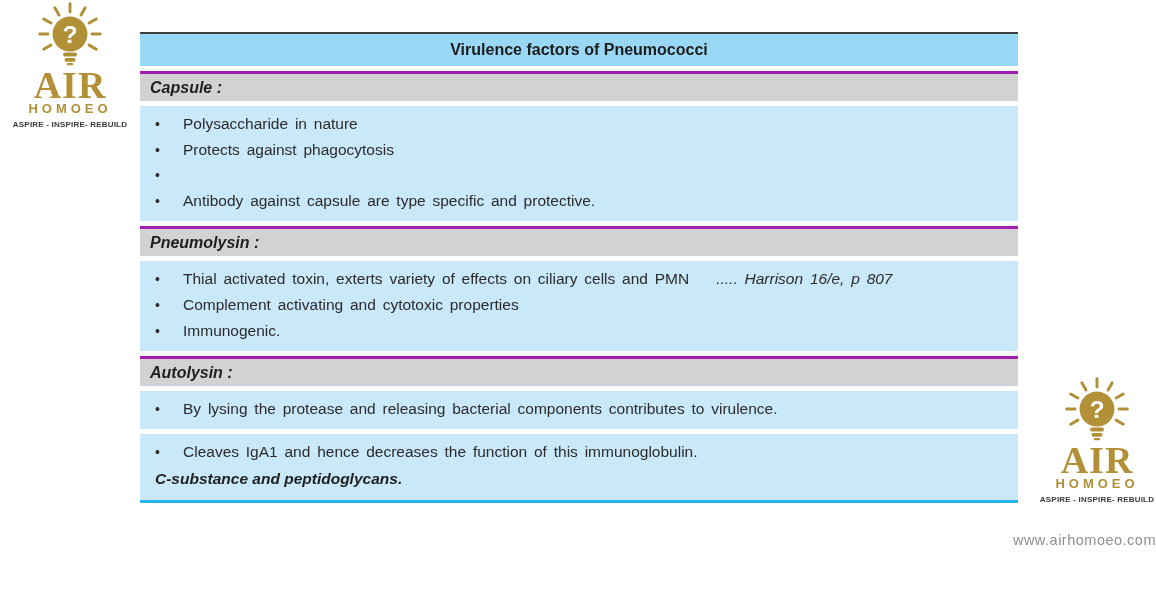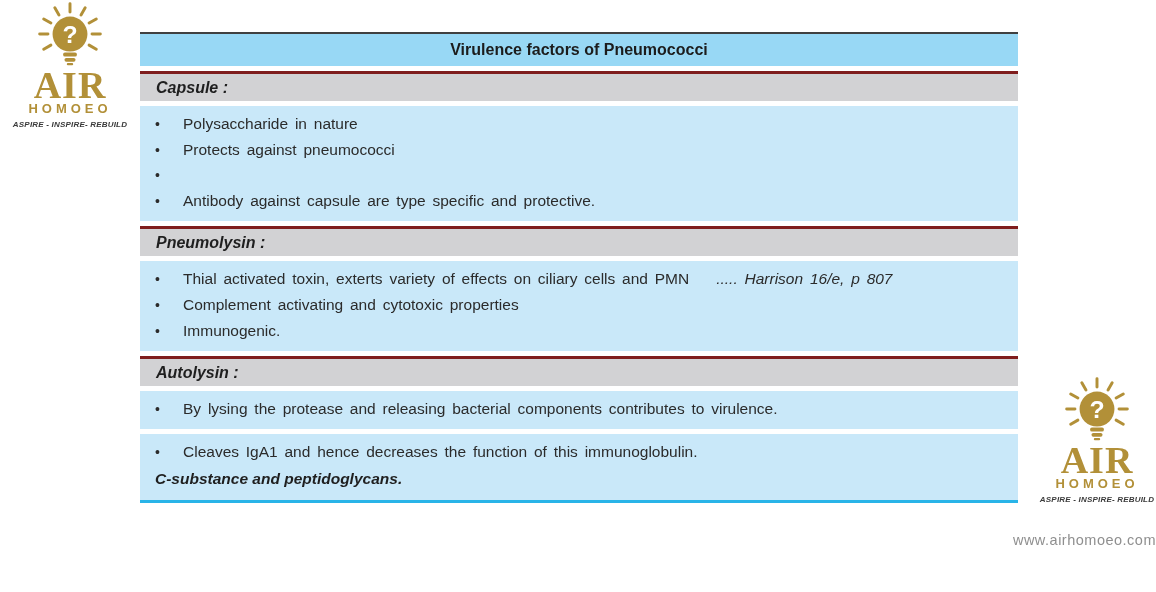--- a/index.html
+++ b/index.html
@@ -18,24 +18,24 @@
     border-top: 2px solid #404040;
     background: #98d8f5;
     height: 32px; line-height: 32px;
     text-align: center;
     font-weight: bold; font-size: 16px;
     color: #1c1c1c;
   }
 
   .sec-header {
     margin-top: 5px;
-    border-top: 3px solid #7f1d1d;
+    border-top: 3px solid #a21caf;
     background: #d2d2d4;
     height: 27px; line-height: 27px;
-    padding-left: 16px;
+    padding-left: 10px;
     font-weight: bold; font-style: italic;
     font-size: 16px; color: #1f1f1f;
   }
 
   .sec-body {
     margin-top: 5px;
     background: #c9e8f9;
     padding: 5px 15px 7px 15px;
   }
   #sections > .sec-body:last-child { border-bottom: 3px solid #29b4e8; }
@@ -63,21 +63,21 @@
     font-family: "Liberation Serif", serif;
     font-weight: bold; font-size: 38px; line-height: 32px;
     letter-spacing: 1px; color: #b29038;
   }
   .logo-sub {
     font-weight: bold; font-size: 13px; letter-spacing: 4px;
     color: #b29038; 
   }
   .logo-tagline {
     font-weight: bold; font-size: 8px; letter-spacing: 0.2px;
-    color: #3a3a3a; margin-top: 4px; white-space: nowrap; font-style: italic;
+    color: #3a3a3a; margin-top: 4px; white-space: nowrap;
   }
 
   
   .footer {
     position: absolute; left: 0; top: 532px; width: 100%;
     text-align: right;
     font-size: 14.5px; color: #8f8f8f; letter-spacing: 0.5px;
   }
 </style>
 </head>
@@ -137,21 +137,21 @@
   </div>
   <div id="sections">
       <div class="sec-header">Capsule :</div>
       <div class="sec-body">
         <div class="bullet-row">
           <span class="bullet-marker">•</span>
           <span class="bullet-text">Polysaccharide in nature</span>
         </div>
         <div class="bullet-row">
           <span class="bullet-marker">•</span>
-          <span class="bullet-text">Protects against pneumococci</span>
+          <span class="bullet-text">Protects against phagocytosis</span>
         </div>
         <div class="bullet-row">
           <span class="bullet-marker">•</span>
         </div>
         <div class="bullet-row">
           <span class="bullet-marker">•</span>
           <span class="bullet-text">Antibody against capsule are type specific and protective.</span>
         </div>
       </div>
       <div class="sec-header">Pneumolysin :</div>

